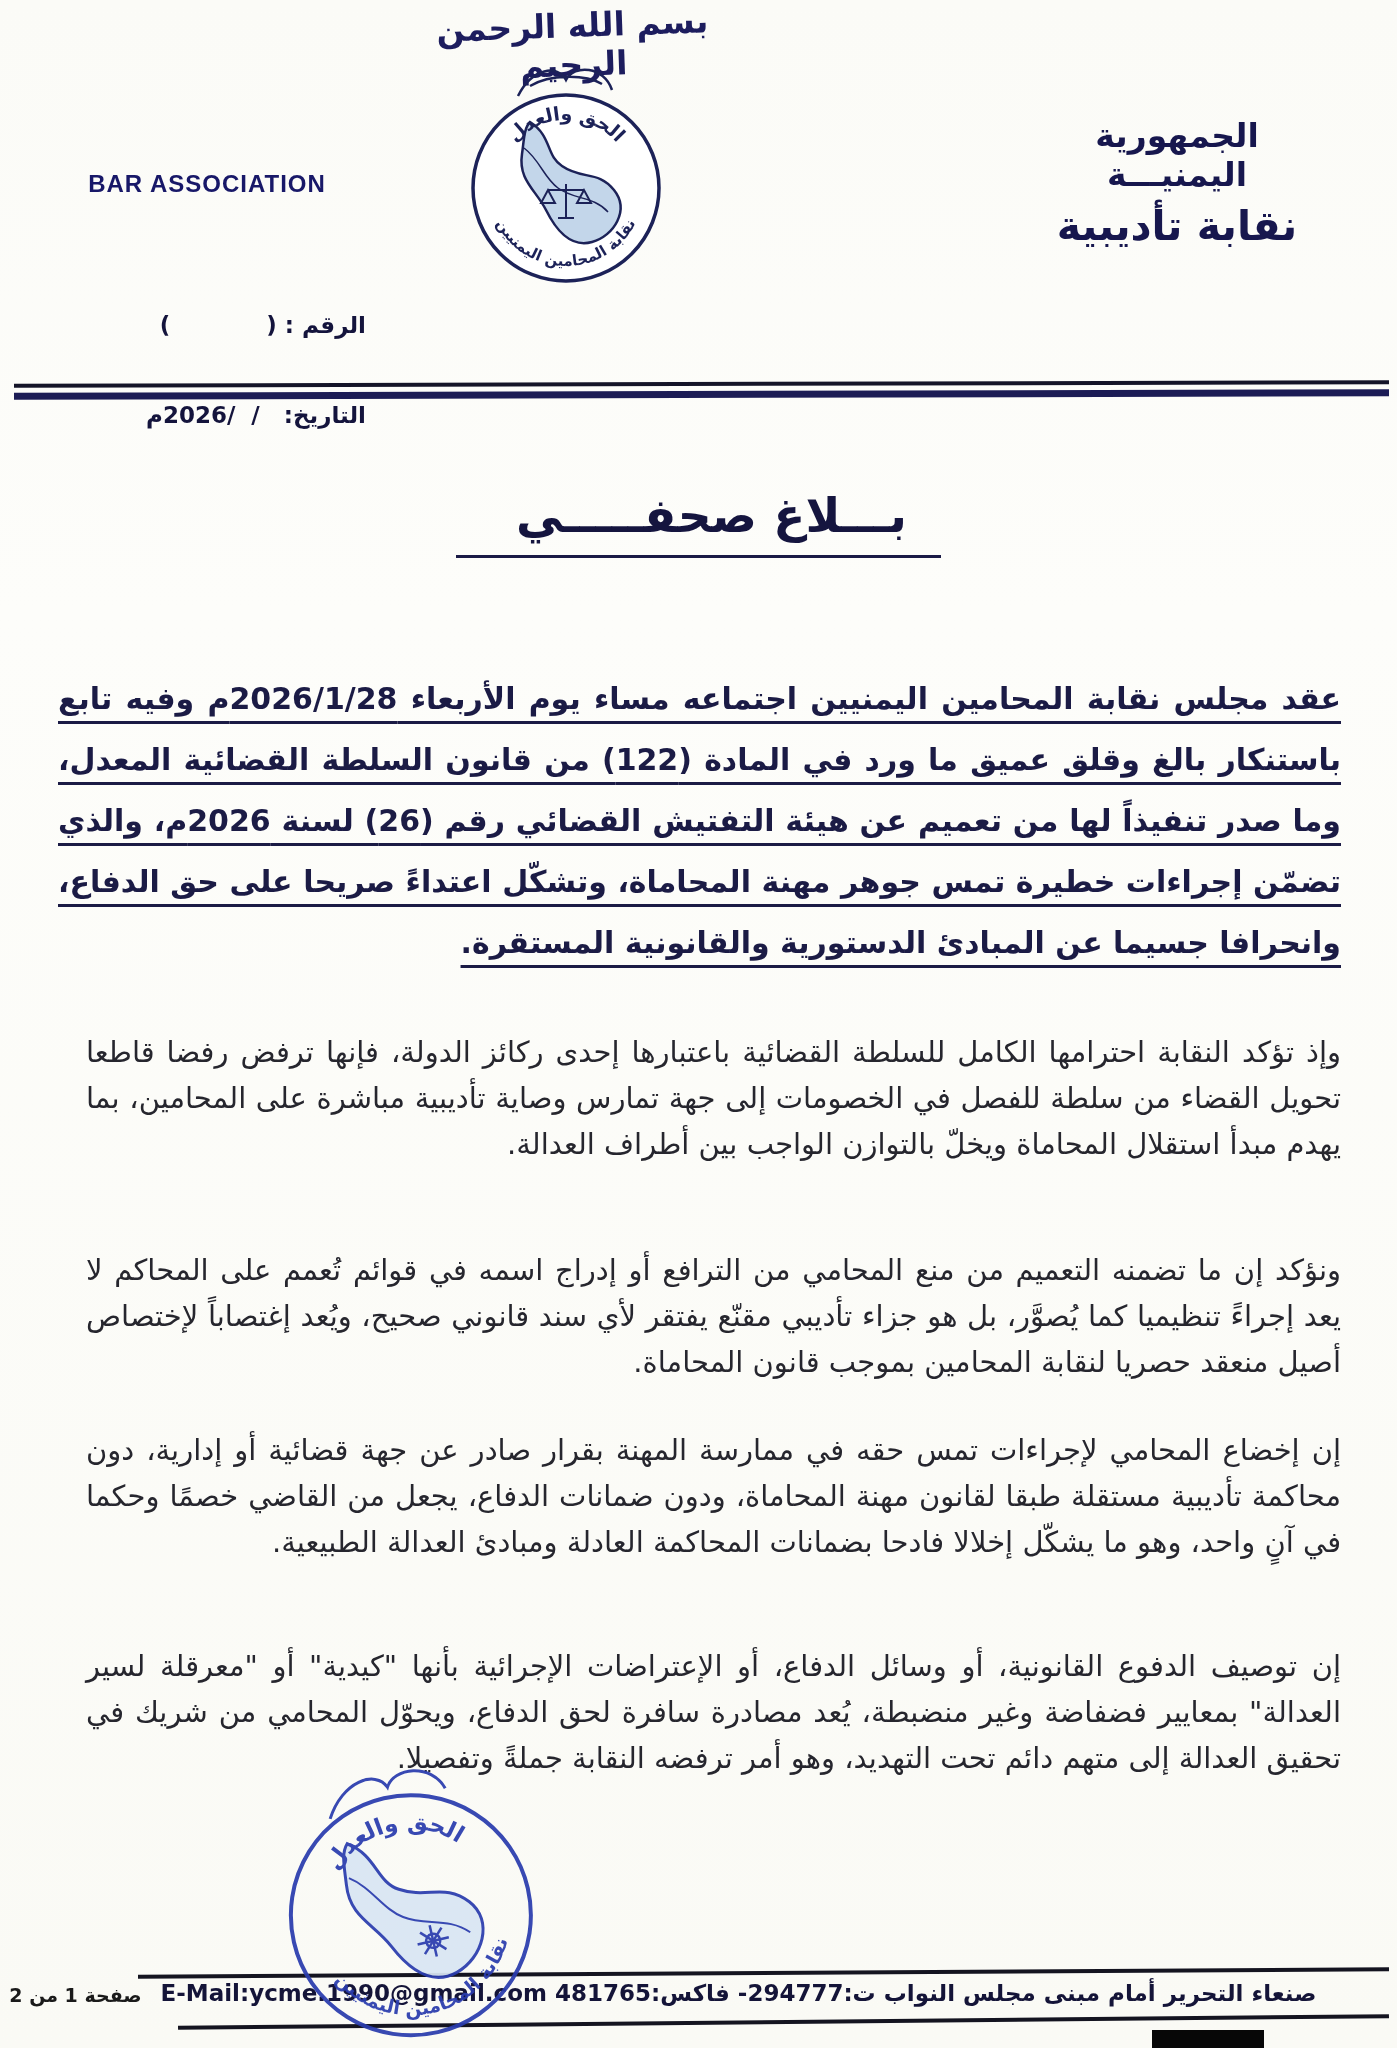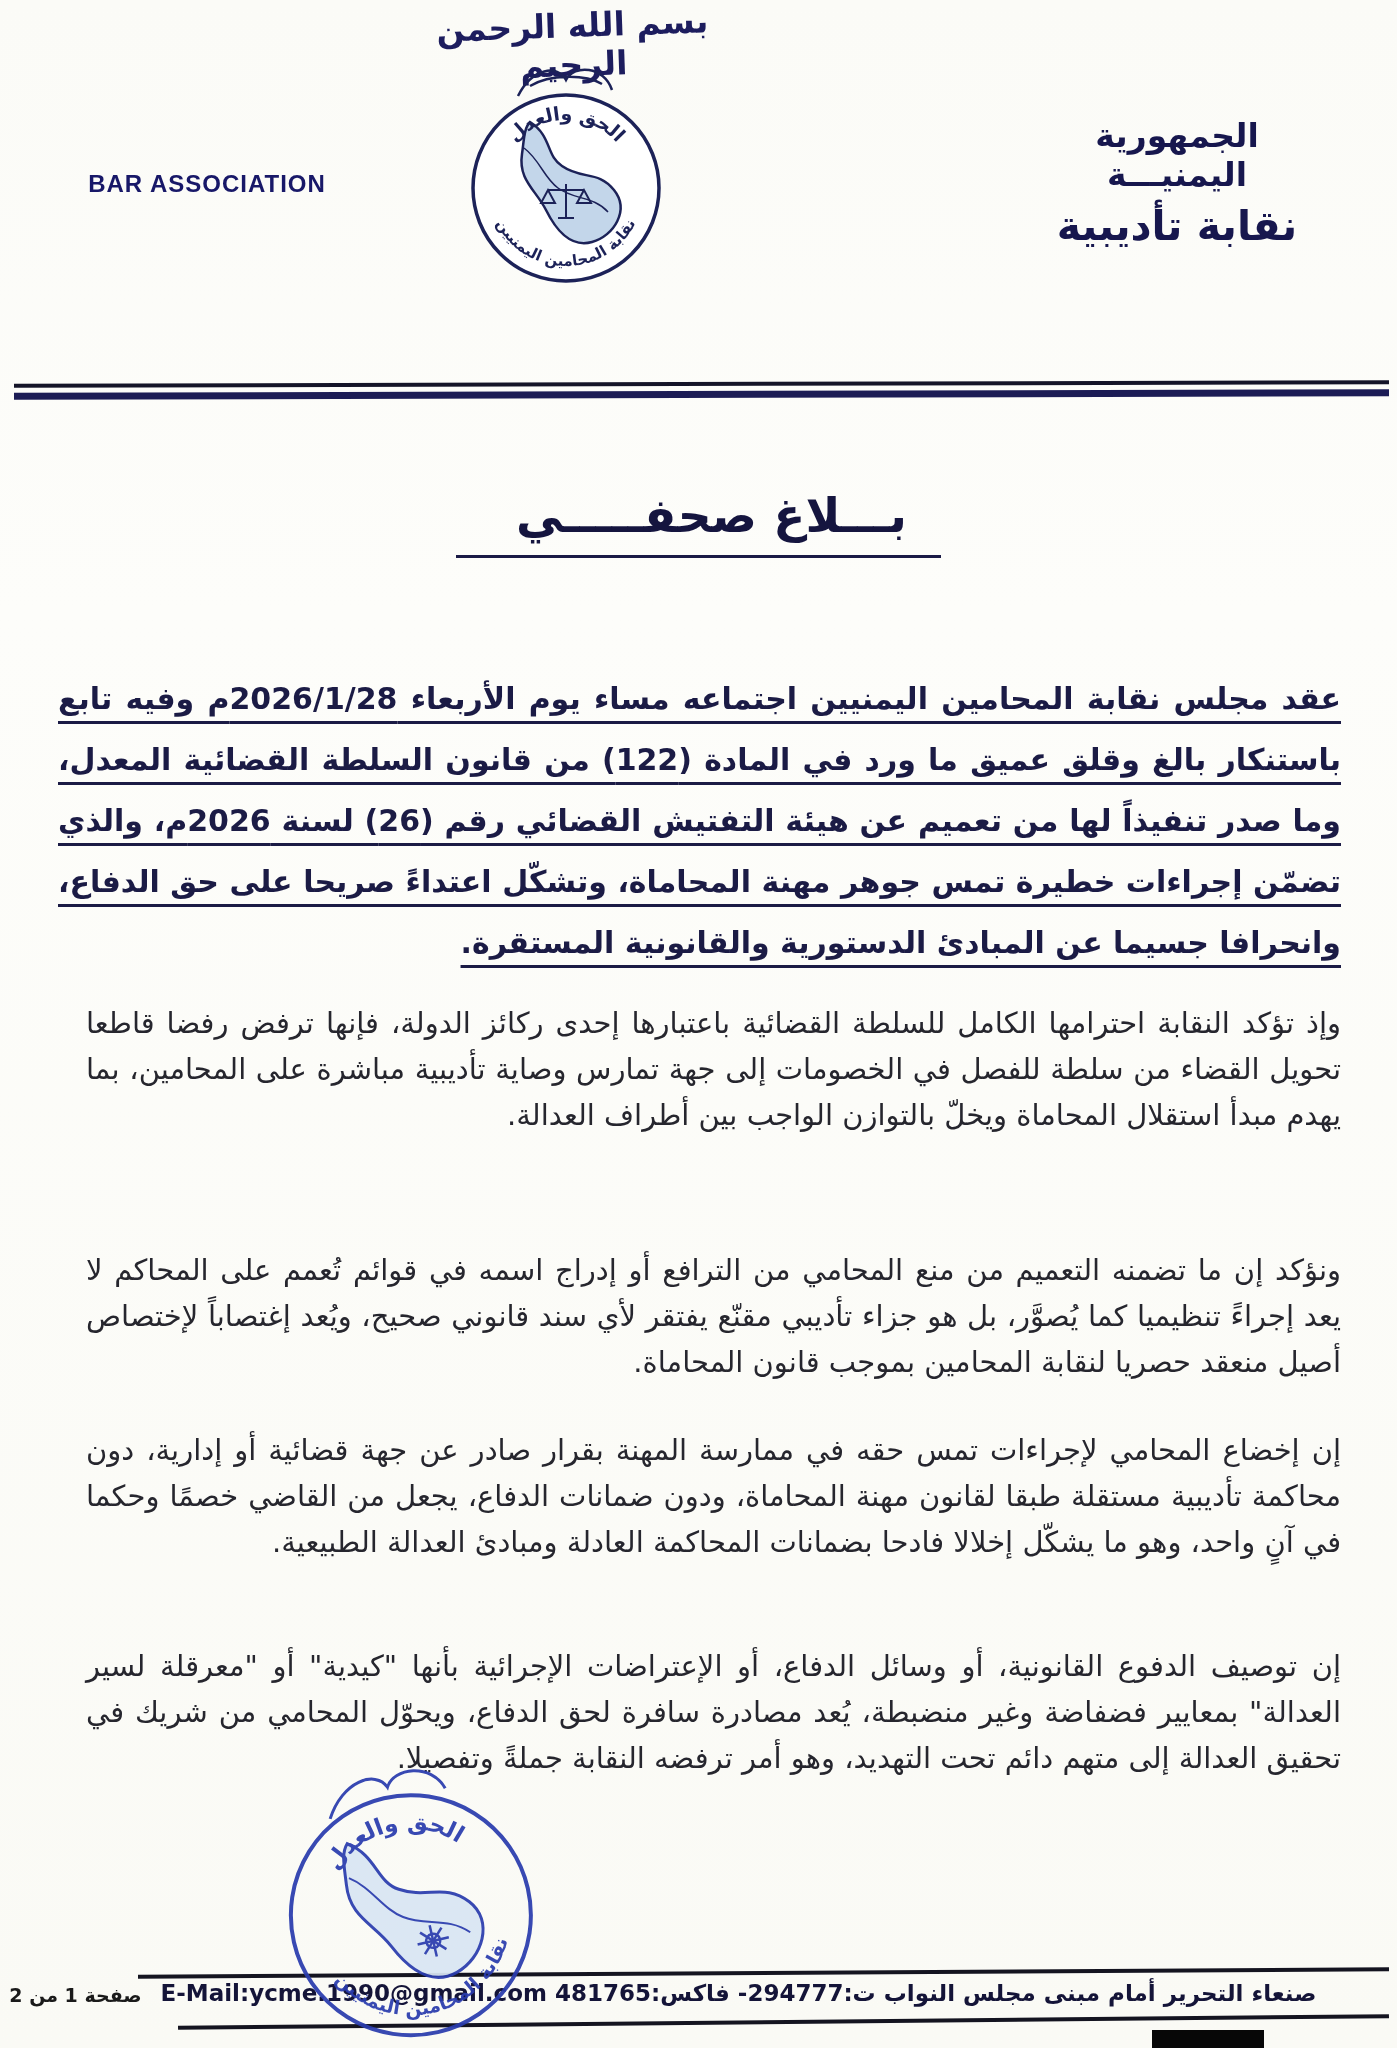--- a/index.html
+++ b/index.html
@@ -36,21 +36,21 @@
   }
   
   .para{
     position:absolute;left:58px;right:56px;direction:rtl;text-align:justify;
     color:#26262e;font-size:29px;line-height:46px;
   }
   .para.lead{
     top:638px;font-weight:bold;color:#1b1b45;font-size:30px;line-height:61px;
     text-decoration:underline;text-decoration-thickness:2.5px;text-underline-offset:12px;
   }
-  .p2{top:991px;left:86px;margin-top:9px;}
+  .p2{top:1020px;left:86px;margin-top:9px;}
   .p3{top:1218px;left:86px;}
   .p4{top:1398px;left:86px;}
   .p5{top:1614px;left:86px;}
   
   .stamp{position:absolute;top:1758px;left:256px;transform:rotate(-13deg);opacity:.93;z-index:5;}
   
   .f-rule-top{position:absolute;top:1971px;left:138px;right:8px;height:4px;background:#141420;transform:rotate(-0.35deg);z-index:2;}
   .f-rule-bot{position:absolute;top:2020px;left:178px;right:8px;height:4px;background:#141420;transform:rotate(-0.55deg);z-index:2;}
   .f-text{position:absolute;top:1980px;left:150px;right:70px;text-align:center;direction:rtl;
     font-size:23px;font-weight:bold;color:#141438;z-index:2;}
@@ -62,20 +62,24 @@
 <body>
 
 <div class="page">
 
   <div class="basmala">بسم الله الرحمن الرحيم</div>
 
   <div class="hdr-left">
     <div class="en2">BAR ASSOCIATION</div>
   </div>
 
+  <div class="hdr-fields">
+    <div>الرقم : (            )</div>
+    <div>التاريخ:   /  /2026م</div>
+  </div>
 
   <div class="hdr-right">
     <div class="country">الجمهورية اليمنيـــة</div>
     <div class="org">نقابة تأديبية</div>
   </div>
 
   <svg class="emblem" width="212" height="232" viewBox="0 0 212 232">
     <path d="M58,40 C72,12 98,8 106,24 C114,8 144,10 152,34 M70,30 C90,18 125,18 142,28" fill="none" stroke="#1c2258" stroke-width="2.5"></path>
     <circle cx="106" cy="132" r="93" fill="#ffffff" stroke="#1c2258" stroke-width="3.5"></circle>
     <path d="M70,66 C92,80 86,100 102,110 C122,124 138,114 154,134 C170,154 154,180 132,186 C110,192 96,174 86,154 C76,134 58,124 62,98 C64,84 64,72 70,66 Z" fill="#c3d6ea" stroke="#1c2258" stroke-width="2.5"></path>

